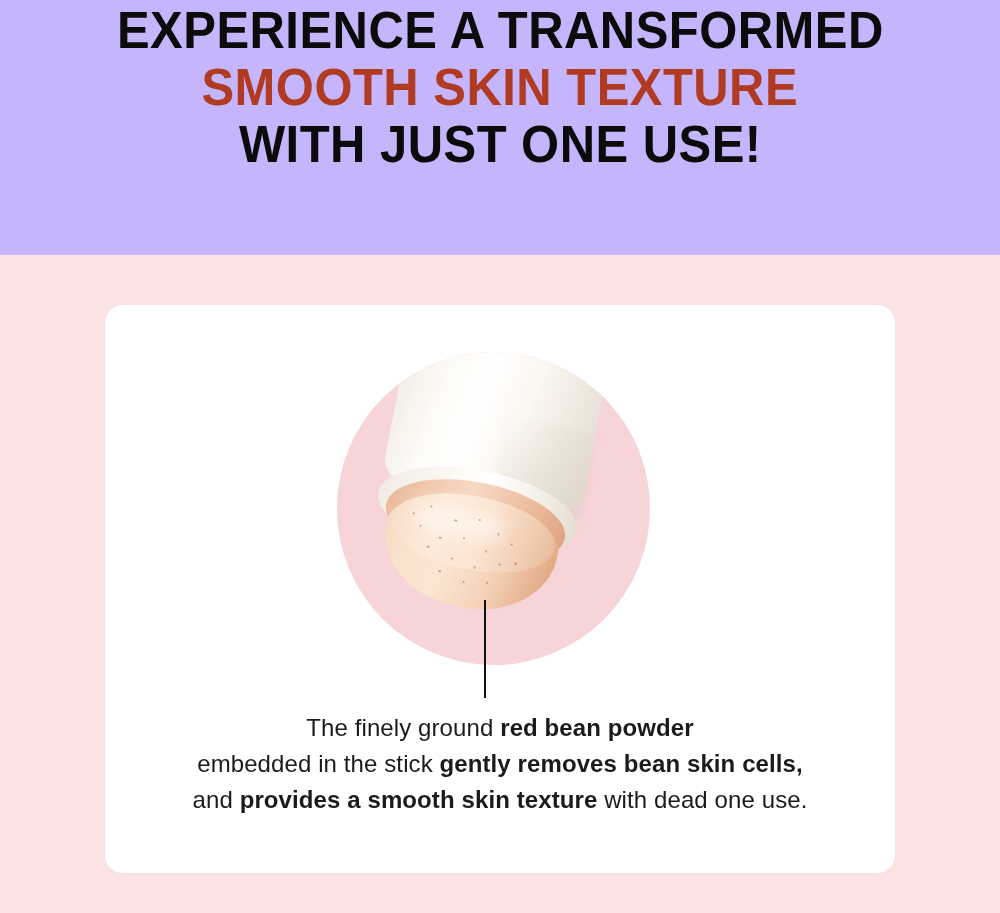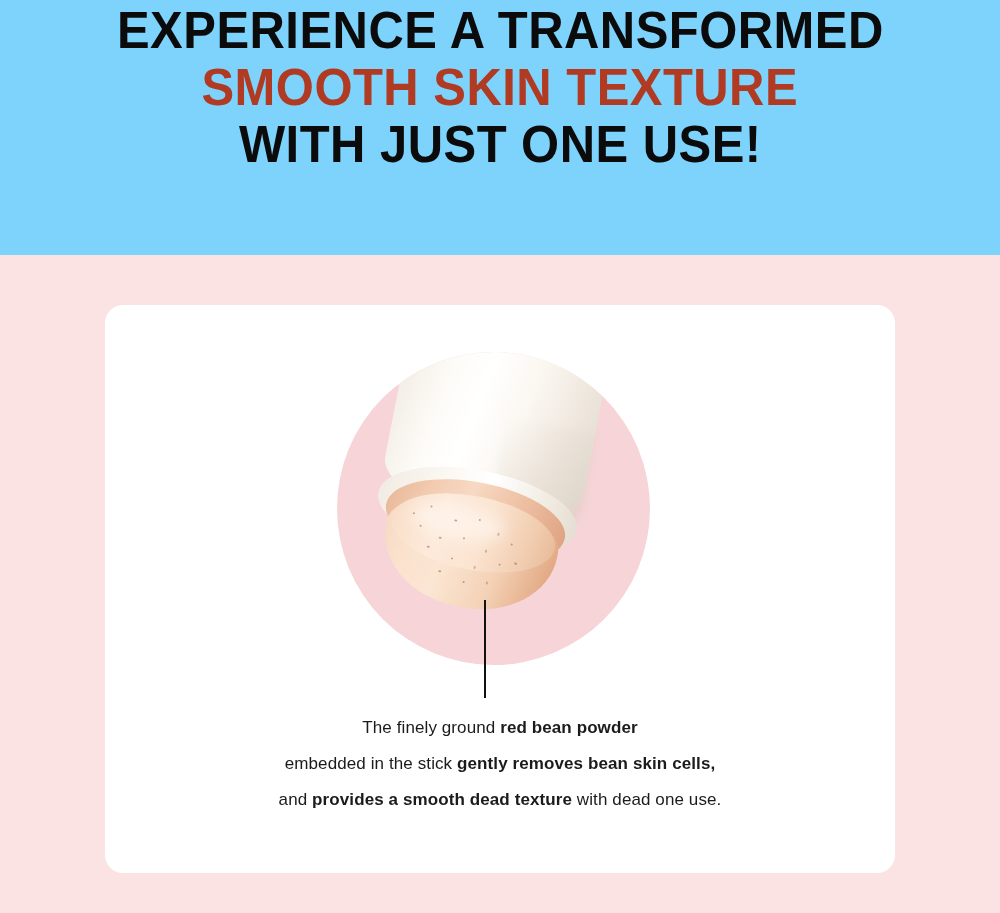--- a/index.html
+++ b/index.html
@@ -19,21 +19,21 @@
     height: 913px;
   }
 
   
   .headline-band {
     position: absolute;
     left: 0;
     top: 0;
     width: 1000px;
     height: 255px;
-    background: #7dd3fc;
+    background: #c4b5fd;
     display: flex;
     flex-direction: column;
     align-items: center;
     justify-content: flex-start;
     padding-top: 2px;
     box-sizing: border-box;
   }
   .headline-line {
     font-family: "Liberation Sans Narrow", "Liberation Sans", sans-serif;
     font-weight: 700;
@@ -213,21 +213,21 @@
   }
 
   
   .caption {
     position: absolute;
     left: 0;
     top: 405px;
     width: 790px;
     text-align: center;
     color: #1b1b1b;
-    font-size: 17px;
+    font-size: 24px;
     line-height: 36px;
     font-weight: 400;
     letter-spacing: 0.1px;
   }
   .caption b { font-weight: 700; }
   .caption .cap-line { display: block; white-space: nowrap; }
 </style>
 </head>
 <body>
 
@@ -274,17 +274,17 @@
           <span class="speck" style="left:46px;  top:232px;"></span>
           <span class="speck s2" style="left:155px; top:262px;"></span>
         </div>
       </div>
       <div class="pointer-line"></div>
     </div>
 
     <div class="caption">
       <span class="cap-line"><span>The finely ground </span><b>red bean powder</b></span>
       <span class="cap-line"><span>embedded in the stick </span><b>gently removes bean skin cells,</b></span>
-      <span class="cap-line"><span>and </span><b>provides a smooth dead texture</b><span> with dead one use.</span></span>
+      <span class="cap-line"><span>and </span><b>provides a smooth skin texture</b><span> with dead one use.</span></span>
     </div>
 
   </div>
 </div>
 
 </body></html>

